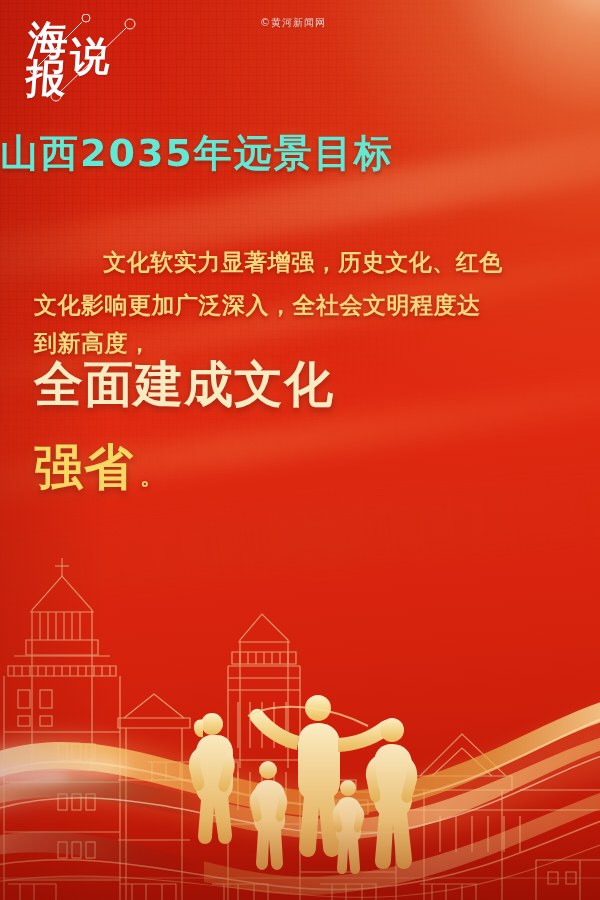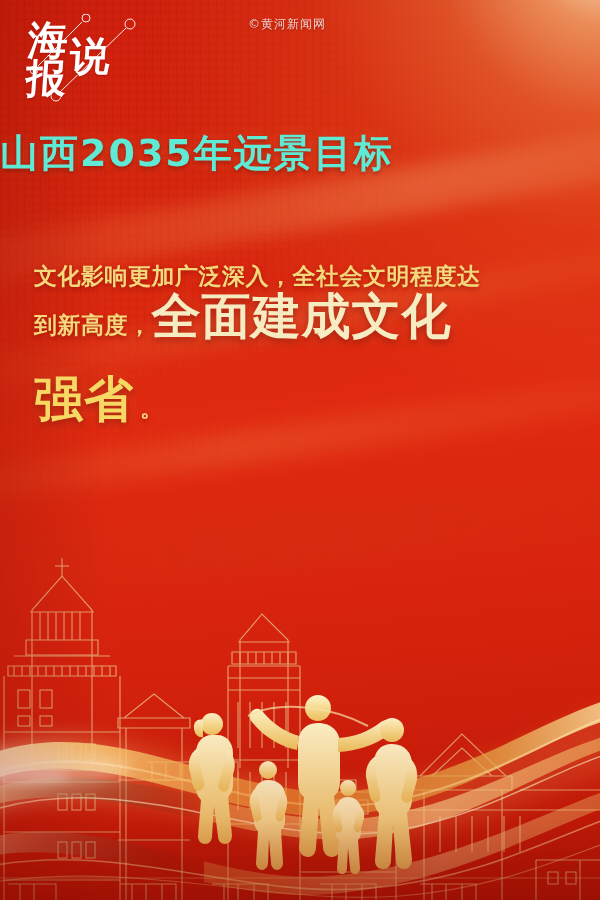--- a/index.html
+++ b/index.html
@@ -69,23 +69,23 @@
     font-family:"DejaVu Sans","Liberation Sans",sans-serif;
   }
   .lc{position:absolute;line-height:1;letter-spacing:0;
       text-shadow:0 1px 2px rgba(120,0,0,.35);}
   .lc.c1{left:6px;top:6px;font-size:40px;transform:skewX(-4deg);}
   .lc.c2{left:48px;top:22px;font-size:40px;transform:skewX(-4deg);}
   .lc.c3{left:4px;top:44px;font-size:40px;transform:skewX(-4deg);}
 
   
   .watermark{
-    position:absolute;left:248px;top:16px;
+    position:absolute;left:260px;top:16px;
     color:rgba(255,255,255,.80);
-    font-size:12px;letter-spacing:1px;
+    font-size:10px;letter-spacing:1px;
     font-family:"DejaVu Sans","Liberation Sans",sans-serif;
     text-shadow:0 1px 2px rgba(120,10,0,.5);
     white-space:nowrap;
   }
 
   
   .title{
     position:absolute;left:0;right:0;top:128px;
     text-align:left;
     font-size:38px;font-weight:bold;letter-spacing:2px;
@@ -97,21 +97,21 @@
   .body-block{
     position:absolute;left:34px;right:28px;top:248px;
     font-family:"DejaVu Sans","Liberation Sans",sans-serif;
     color:#f4d87c;
   }
   .bline{white-space:nowrap;}
   .bline.l1{font-size:23px;font-weight:bold;letter-spacing:.5px;text-align:center;line-height:1.26;
             text-shadow:0 2px 4px rgba(120,10,0,.5);}
   .bline.l2{font-size:23px;font-weight:bold;letter-spacing:.5px;line-height:1.26;margin-top:14px;
             text-shadow:0 2px 4px rgba(120,10,0,.5);}
-  .bline.l3{display:flex;align-items:baseline;}
+  .bline.l3{margin-top:8px;display:flex;align-items:baseline;flex-direction:column;}
   .bline.l4{margin-top:-4px;display:flex;align-items:baseline;}
 
   .small-gold{font-size:23px;font-weight:bold;letter-spacing:.5px;color:#f4d87c;
               text-shadow:0 2px 4px rgba(120,10,0,.5);}
   .big-cream{font-size:49px;font-weight:bold;letter-spacing:1px;color:#f7ebc2;line-height:1.05;
              text-shadow:0 3px 7px rgba(110,6,0,.5),0 0 16px rgba(255,210,130,.18);}
   .big-gold{font-size:49px;font-weight:bold;letter-spacing:1px;color:#f6d863;line-height:1.05;
             text-shadow:0 3px 7px rgba(110,6,0,.5),0 0 16px rgba(255,200,110,.20);margin-top:36px;}
   .period{font-size:23px;color:#f4d87c;font-weight:bold;margin-left:6px;
           text-shadow:0 2px 4px rgba(120,10,0,.5);}
@@ -364,20 +364,21 @@
       <span class="lc c2">说</span>
       <span class="lc c3">报</span>
     </div>
   </div>
 
   <div class="watermark">©黄河新闻网</div>
 
   <div class="title">山西2035年远景目标</div>
 
   <div class="body-block">
+    <div class="bline l1">文化软实力显著增强，历史文化、红色</div>
     <div class="bline l2">文化影响更加广泛深入，全社会文明程度达</div>
     <div class="bline l3">
       <span class="small-gold">到新高度，</span>
       <span class="big-cream">全面建成文化</span>
     </div>
     <div class="bline l4">
       <span class="big-gold">强省</span>
       <span class="period">。</span>
     </div>
   </div>

